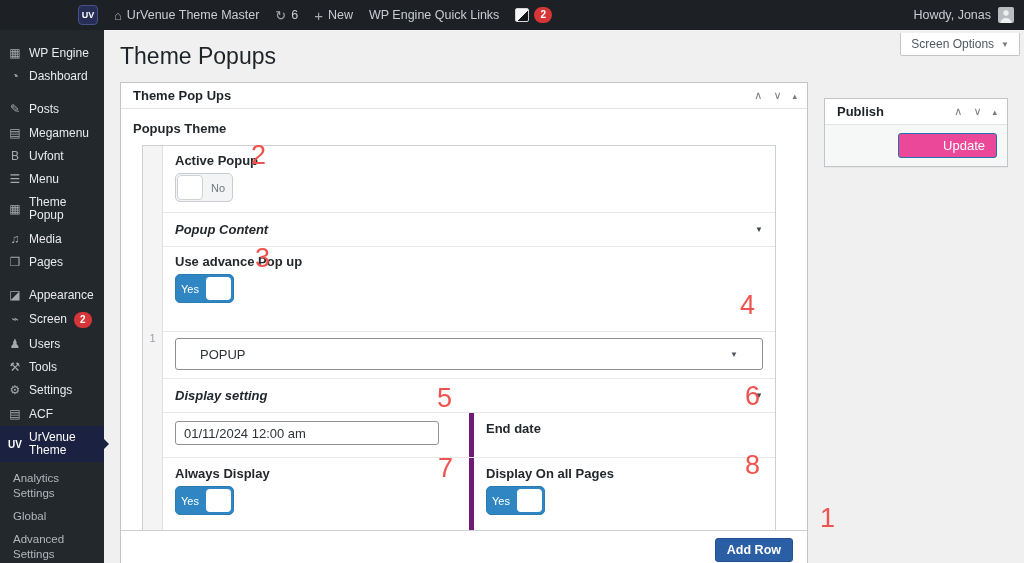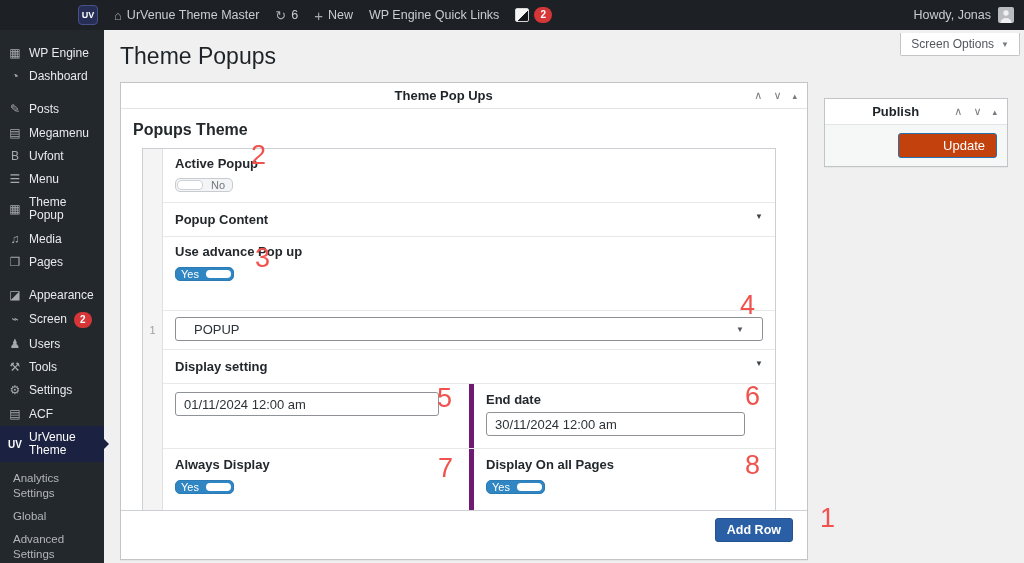--- a/index.html
+++ b/index.html
@@ -68,74 +68,74 @@
     display:flex; align-items:center; gap:7px; cursor:pointer;
   }
   .so-arrow { font-size:8px; color:#787c82; }
   .page-title { position:absolute; left:16px; top:13px; font-size:23px; font-weight:400; color:#1d2327; }
 
   .postbox { position:absolute; background:#fff; border:1px solid #c3c4c7; box-shadow:0 1px 1px rgba(0,0,0,.04); }
   #main-box { left:16px; top:52px; width:688px; }
   #publish-box { left:720px; top:68px; width:184px; }
 
   .postbox-header { display:flex; align-items:center; padding:5px 10px 5px 12px; border-bottom:1px solid #e2e4e7; }
-  .postbox-title { flex:1; font-size:13px; font-weight:bold; color:#1d2327;text-align:center; }
+  .postbox-title { flex:1; font-size:13px; font-weight:bold; color:#1d2327; }
   .handles { display:flex; align-items:center; gap:11px; color:#787c82; }
   .handle-up, .handle-down { font-size:11px; cursor:pointer; }
   .handle-toggle { font-size:9px; cursor:pointer; }
 
   .box-body { padding:10px 12px 8px 12px; }
-  .group-label { font-size:16px; font-weight:600; color:#23282d; margin:2px 0 9px 0; }
+  .group-label { font-size:13px; font-weight:600; color:#23282d; margin:2px 0 9px 0; }
 
   .repeater { display:flex; border:1px solid #ccd0d4; border-bottom:none; margin:0 19px 0 9px; }
   .order-col {
     width:20px; flex:none; background:#f4f4f4; border-right:1px solid #e0e0e0;
     display:flex; align-items:center; justify-content:center;
     color:#9a9fa4; font-size:11px;
   }
   .fields { flex:1; min-width:0; background:#fff; }
 
   .frow { padding:7px 12px 8px 12px; border-bottom:1px solid #e8e8e8; }
   .flabel { font-size:13px; font-weight:600; color:#23282d; margin-bottom:5px; }
-  .accordion { display:flex; align-items:flex-start; padding:9px 12px; border-bottom:1px solid #e8e8e8; cursor:pointer; }
+  .accordion { display:flex; align-items:center; padding:9px 12px; border-bottom:1px solid #e8e8e8; cursor:pointer;font-style:italic; }
   .accordion .flabel { flex:1; margin:0; }
   .chev { font-size:8px; color:#3c434a; }
 
-  .toggle { display:inline-flex; height:14px; border-radius:5px; overflow:hidden; cursor:pointer; }
+  .toggle { display:inline-flex; height:29px; border-radius:5px; overflow:hidden; cursor:pointer; }
   .toggle-off { border:1px solid #c8ccd0; background:#f3f4f5; }
   .toggle-off .knob { width:26px; margin:1px; background:#fff; border:1px solid #ced2d6; border-radius:4px; }
   .toggle-off .tlabel { width:28px; display:flex; align-items:center; justify-content:center; color:#72777c; font-size:11px; }
   .toggle-on { background:#2f86c3; border:1px solid #2b7cb5; }
   .toggle-on .tlabel { width:28px; display:flex; align-items:center; justify-content:center; color:#fff; font-size:11px; font-weight:normal; }
   .toggle-on .knob { width:25px; margin:2px; background:#fff; border-radius:4px; }
 
   .select-box {
-    height:24px; border:1px solid #8c8f94; border-radius:3px; background:#fff;
+    height:32px; border:1px solid #8c8f94; border-radius:3px; background:#fff;
     display:flex; align-items:center; justify-content:space-between;
-    padding:0 18px; font-size:13px; color:#2c3338; cursor:pointer; margin-top:-1px;
+    padding:0 24px; font-size:13px; color:#2c3338; cursor:pointer; margin-top:-1px;
   }
   .select-chev { font-size:8px; color:#50575e; }
 
   .two-col { display:flex; border-bottom:1px solid #e8e8e8; }
   .two-col:last-of-type { border-bottom:none; }
   .col { width:50%; padding:8px 12px 12px 12px; }
   .col + .col { border-left:5px solid #701a75; }
   .col-tall { padding-bottom:15px; }
   .text-input {
     width:calc(100% - 18px); height:24px; border:1px solid #8f9398; border-radius:3px;
     padding:0 8px; font-size:13px; color:#2c3338; background:#fff;
     font-family:"Liberation Sans", sans-serif;
   }
 
   .actions-row {
     border-top:1px solid #ccd0d4; margin:0 -12px;
     padding:7px 14px 9px 0; display:flex; justify-content:flex-end;
   }
   .btn { font-size:13px; border-radius:3px; padding:4px 11px; cursor:pointer; font-family:"Liberation Sans", sans-serif; }
-  .btn-update { background:#c2410c; border:1px solid #2271b1; color:#fff;padding-left:44px; }
+  .btn-update { background:#ec4899; border:1px solid #2271b1; color:#fff;padding-left:44px; }
   .btn-addrow { background:#2a5fa5; border:1px solid #24528f; color:#fff; font-weight:bold; font-size:12.5px; }
 
   .publish-body { background:#f6f7f7; padding:8px 10px; display:flex; justify-content:flex-end; }
 
   
   .annotation {
     position:absolute; z-index:60; color:#f0524d;
     font-size:27px; line-height:1; font-weight:400; pointer-events:none;
   }
   .a1{left:820px; top:505px;} .a2{left:251px; top:142px;}
@@ -314,21 +314,20 @@
             <span class="flabel">Display setting</span>
             <span class="chev">▼</span>
           </div>
 
           <div class="two-col">
             <div class="col">
               <input class="text-input" type="text" value="01/11/2024 12:00 am" style="">
             </div>
             <div class="col">
               <div class="flabel">End date</div>
-              <input class="text-input" type="text" value="30/11/2024 12:00 am" style="">
             </div>
           </div>
 
           <div class="two-col">
             <div class="col col-tall">
               <div class="flabel">Always Display</div>
               <div class="toggle toggle-on">
                 <span class="tlabel">Yes</span>
                 <span class="knob"></span>
               </div>

